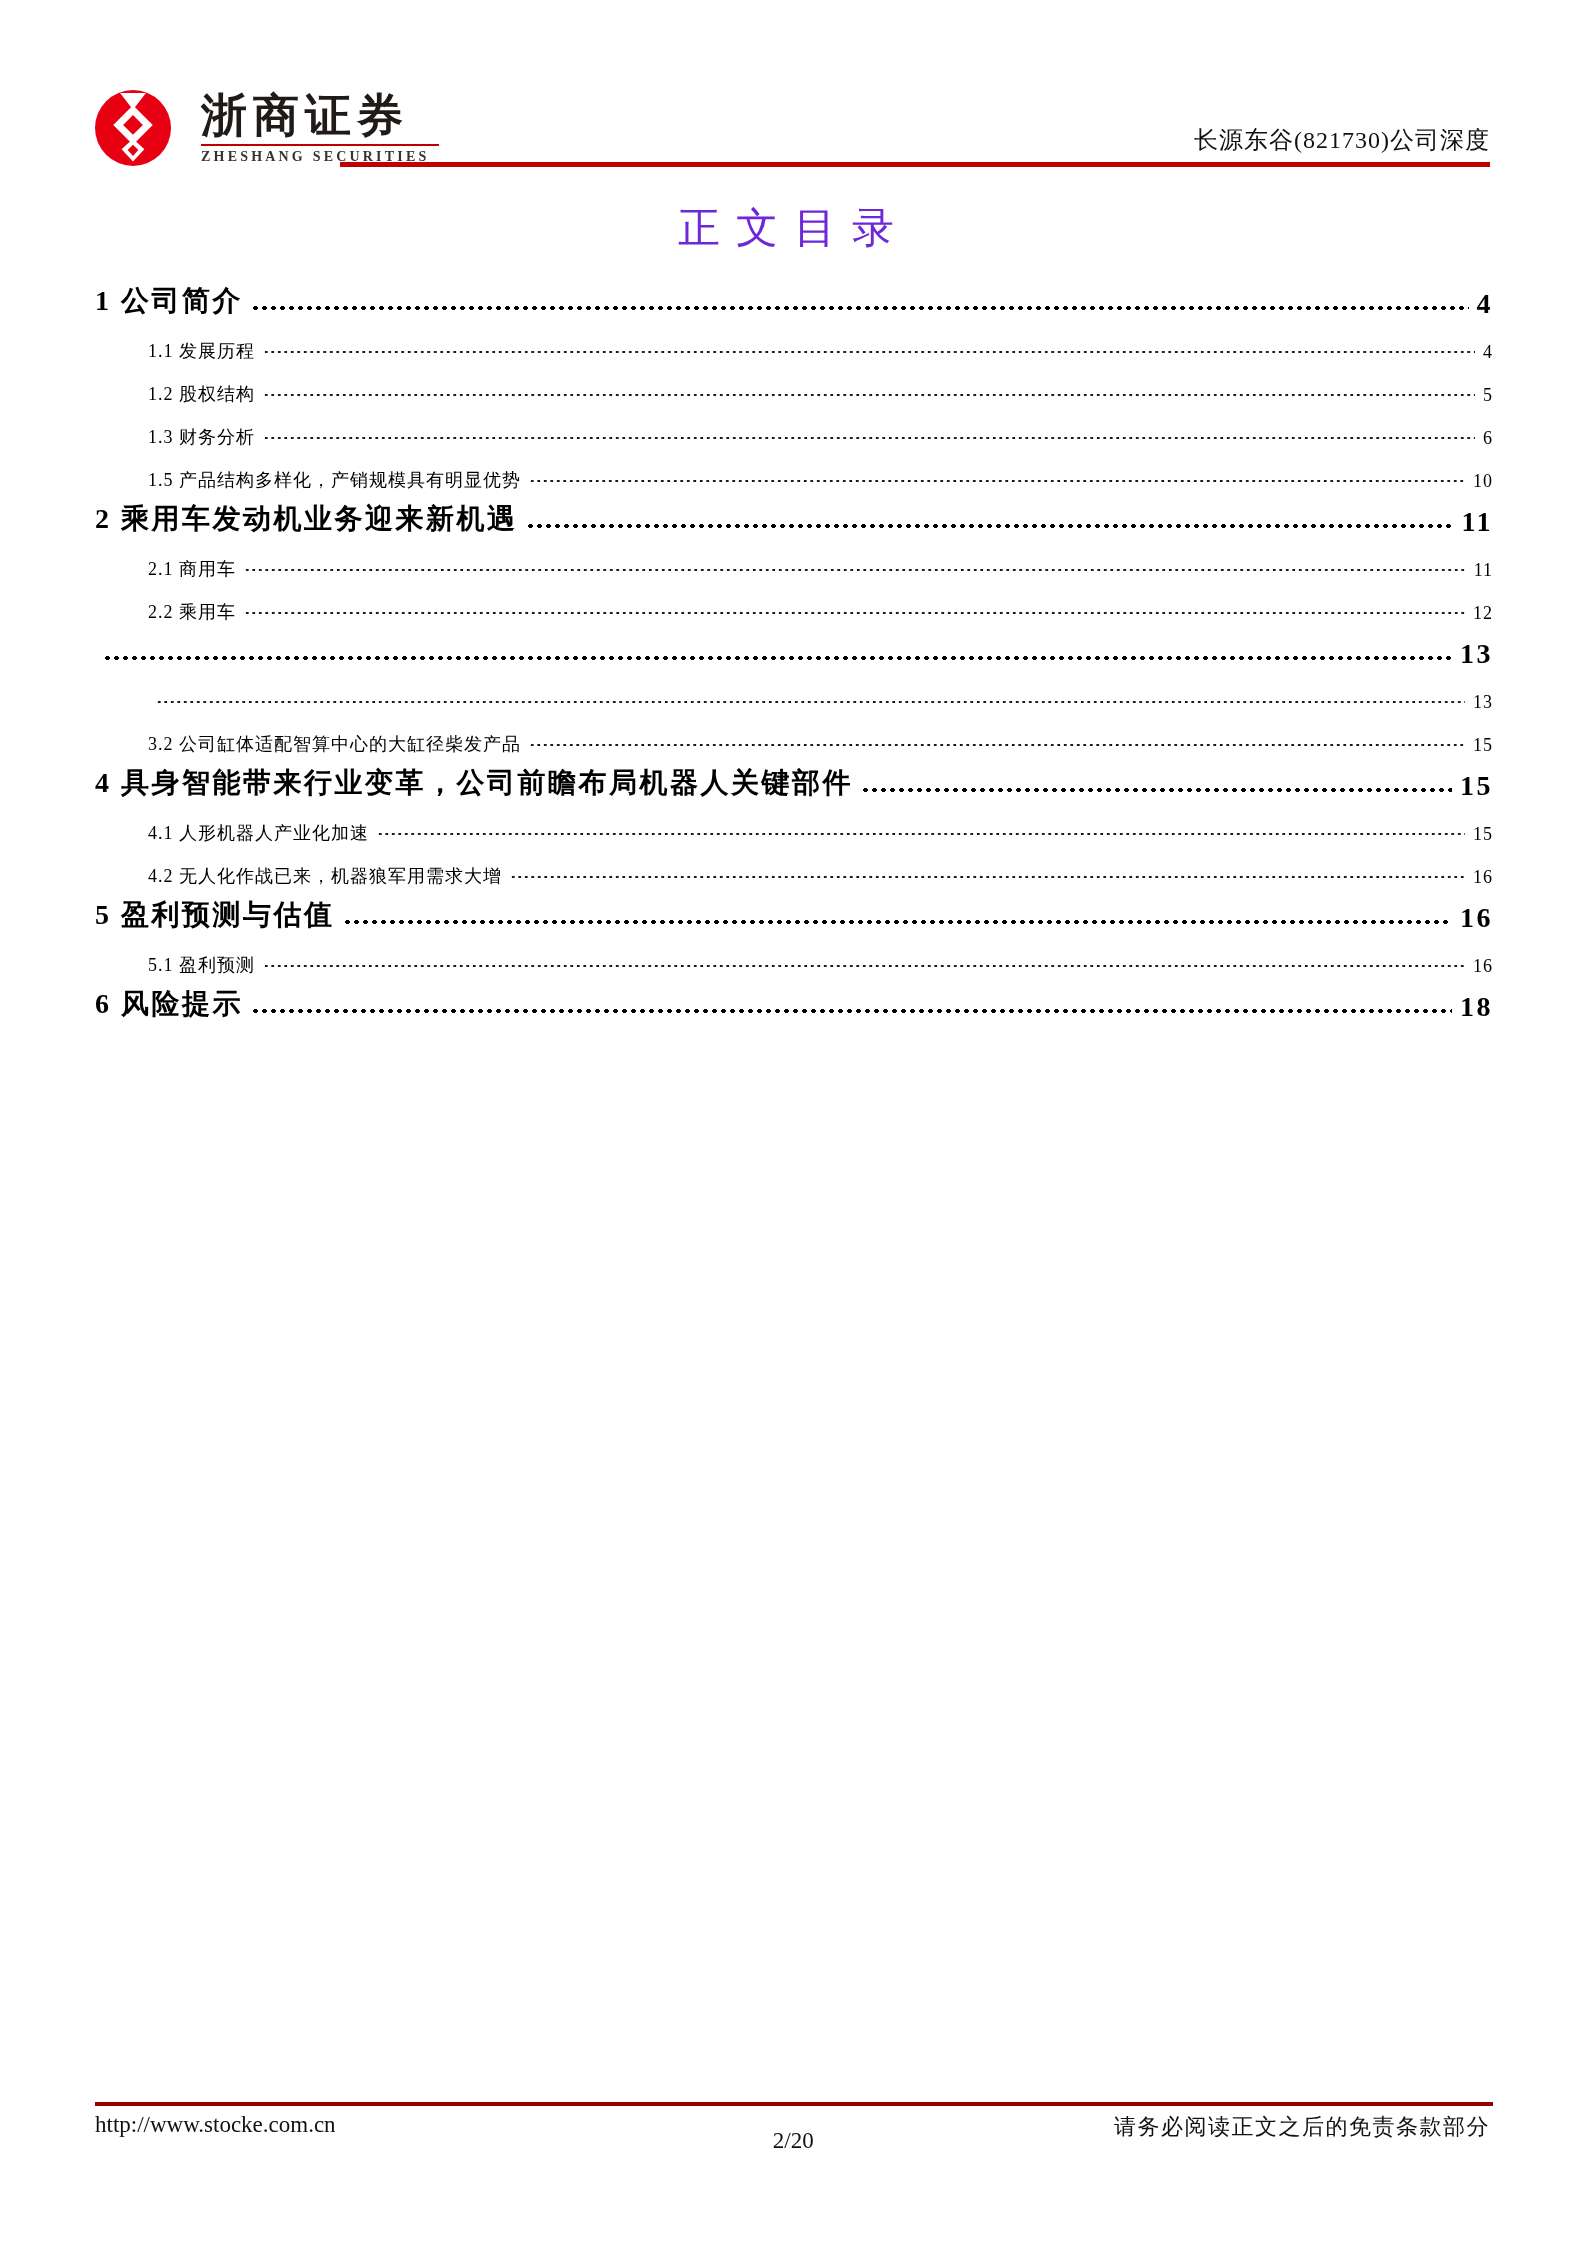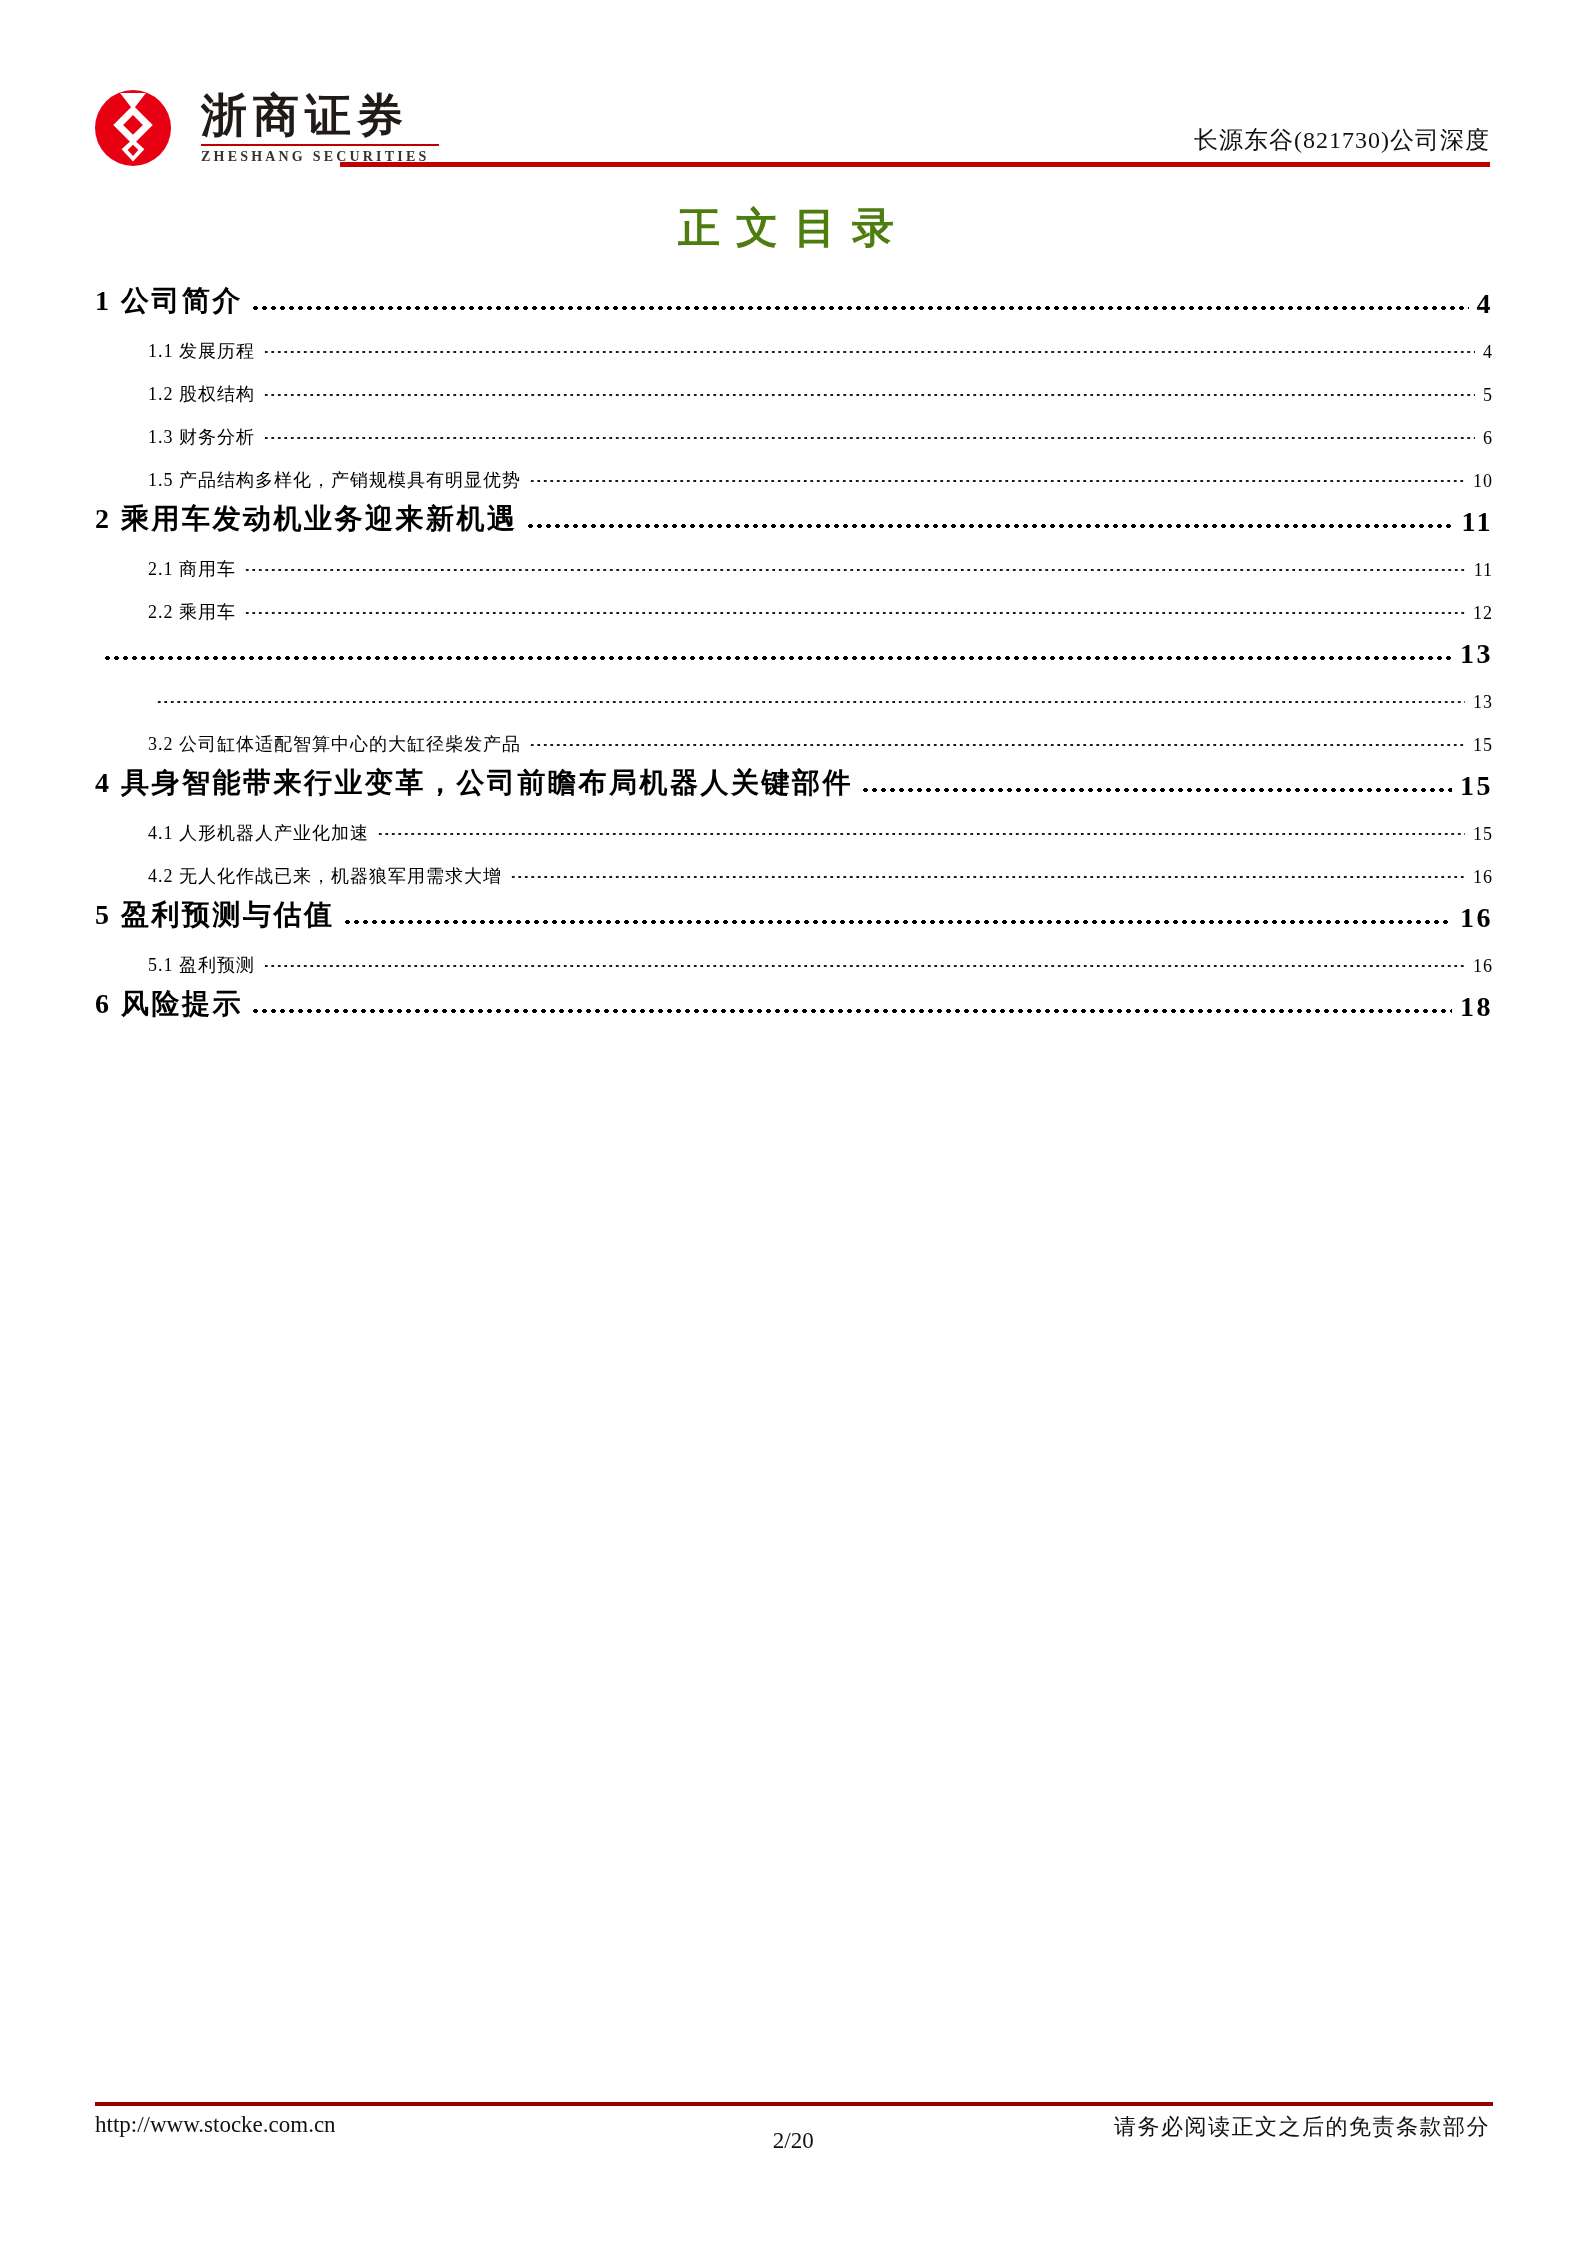--- a/index.html
+++ b/index.html
@@ -68,22 +68,22 @@
   }
 
   
   .doc-title {
     position: absolute;
     top: 200px;
     left: 0;
     width: 100%;
     text-align: center;
     font-size: 42px;
-    font-weight: bold;
-    color: #4d7c0f;
+    font-weight: normal;
+    color: #6d28d9;
     letter-spacing: 16px;
   }
 
   
   .toc {
     position: absolute;
     top: 274px;
     left: 95px;
     right: 95px;
   }

